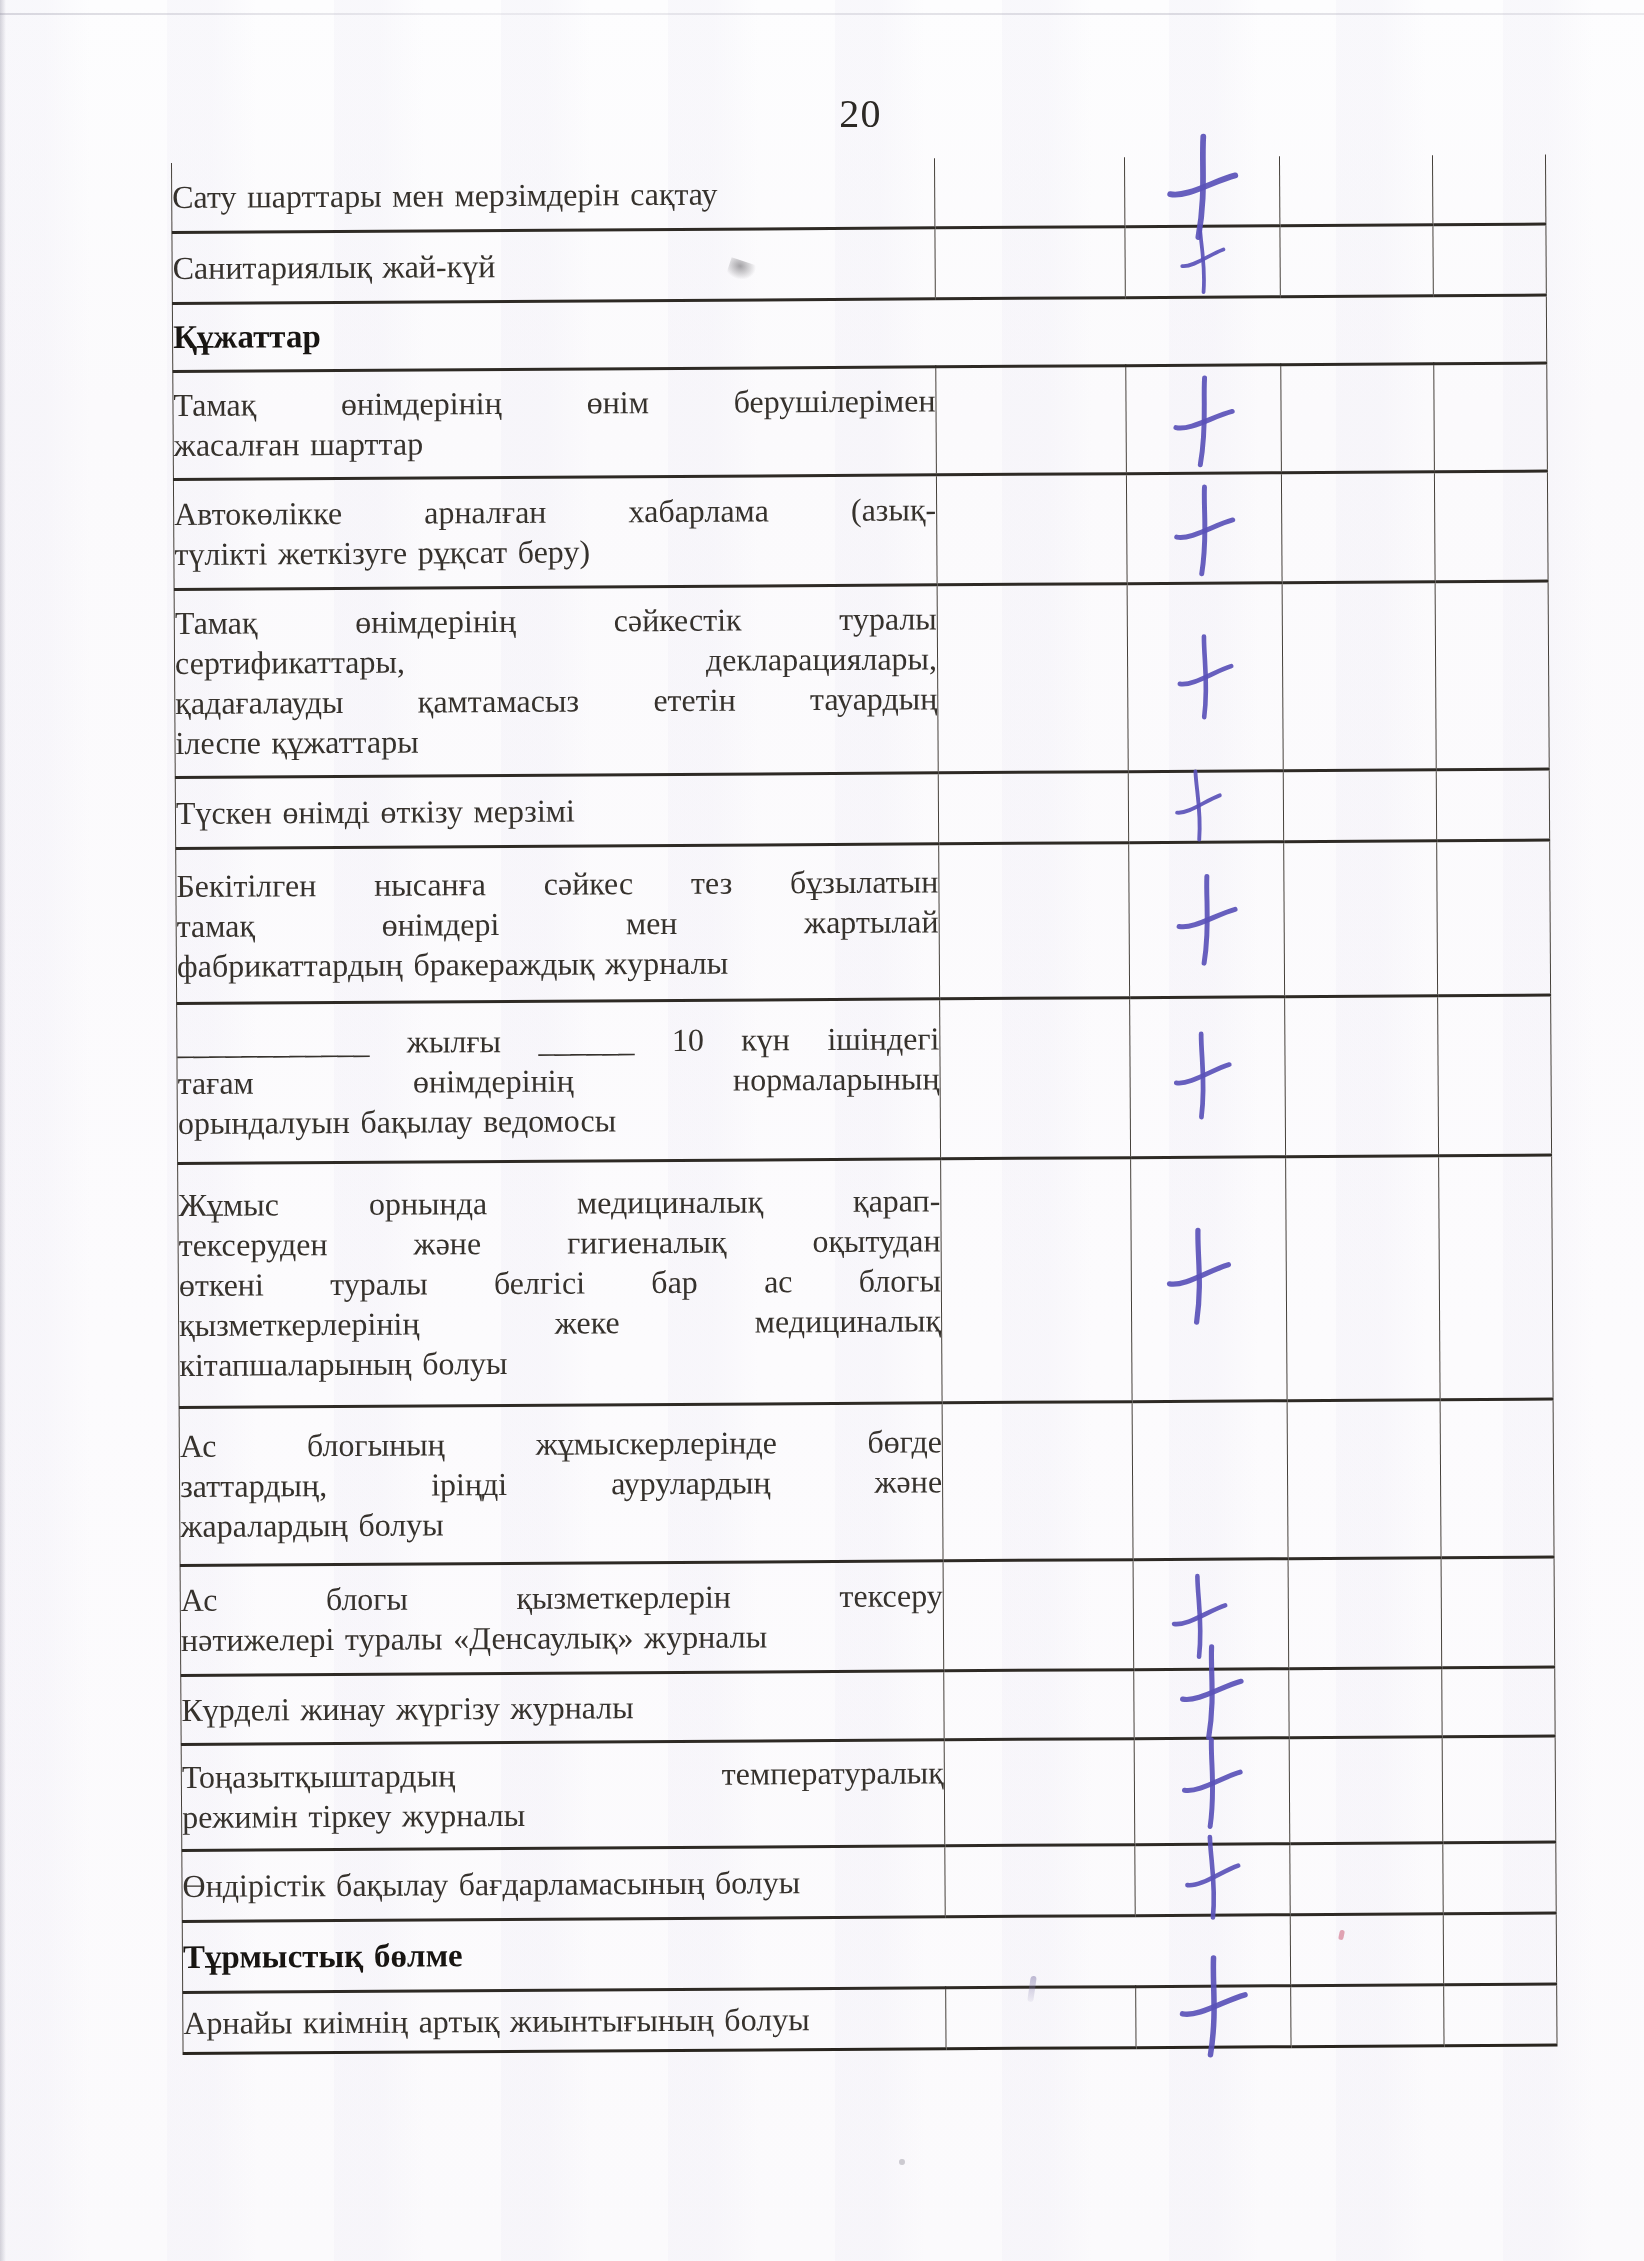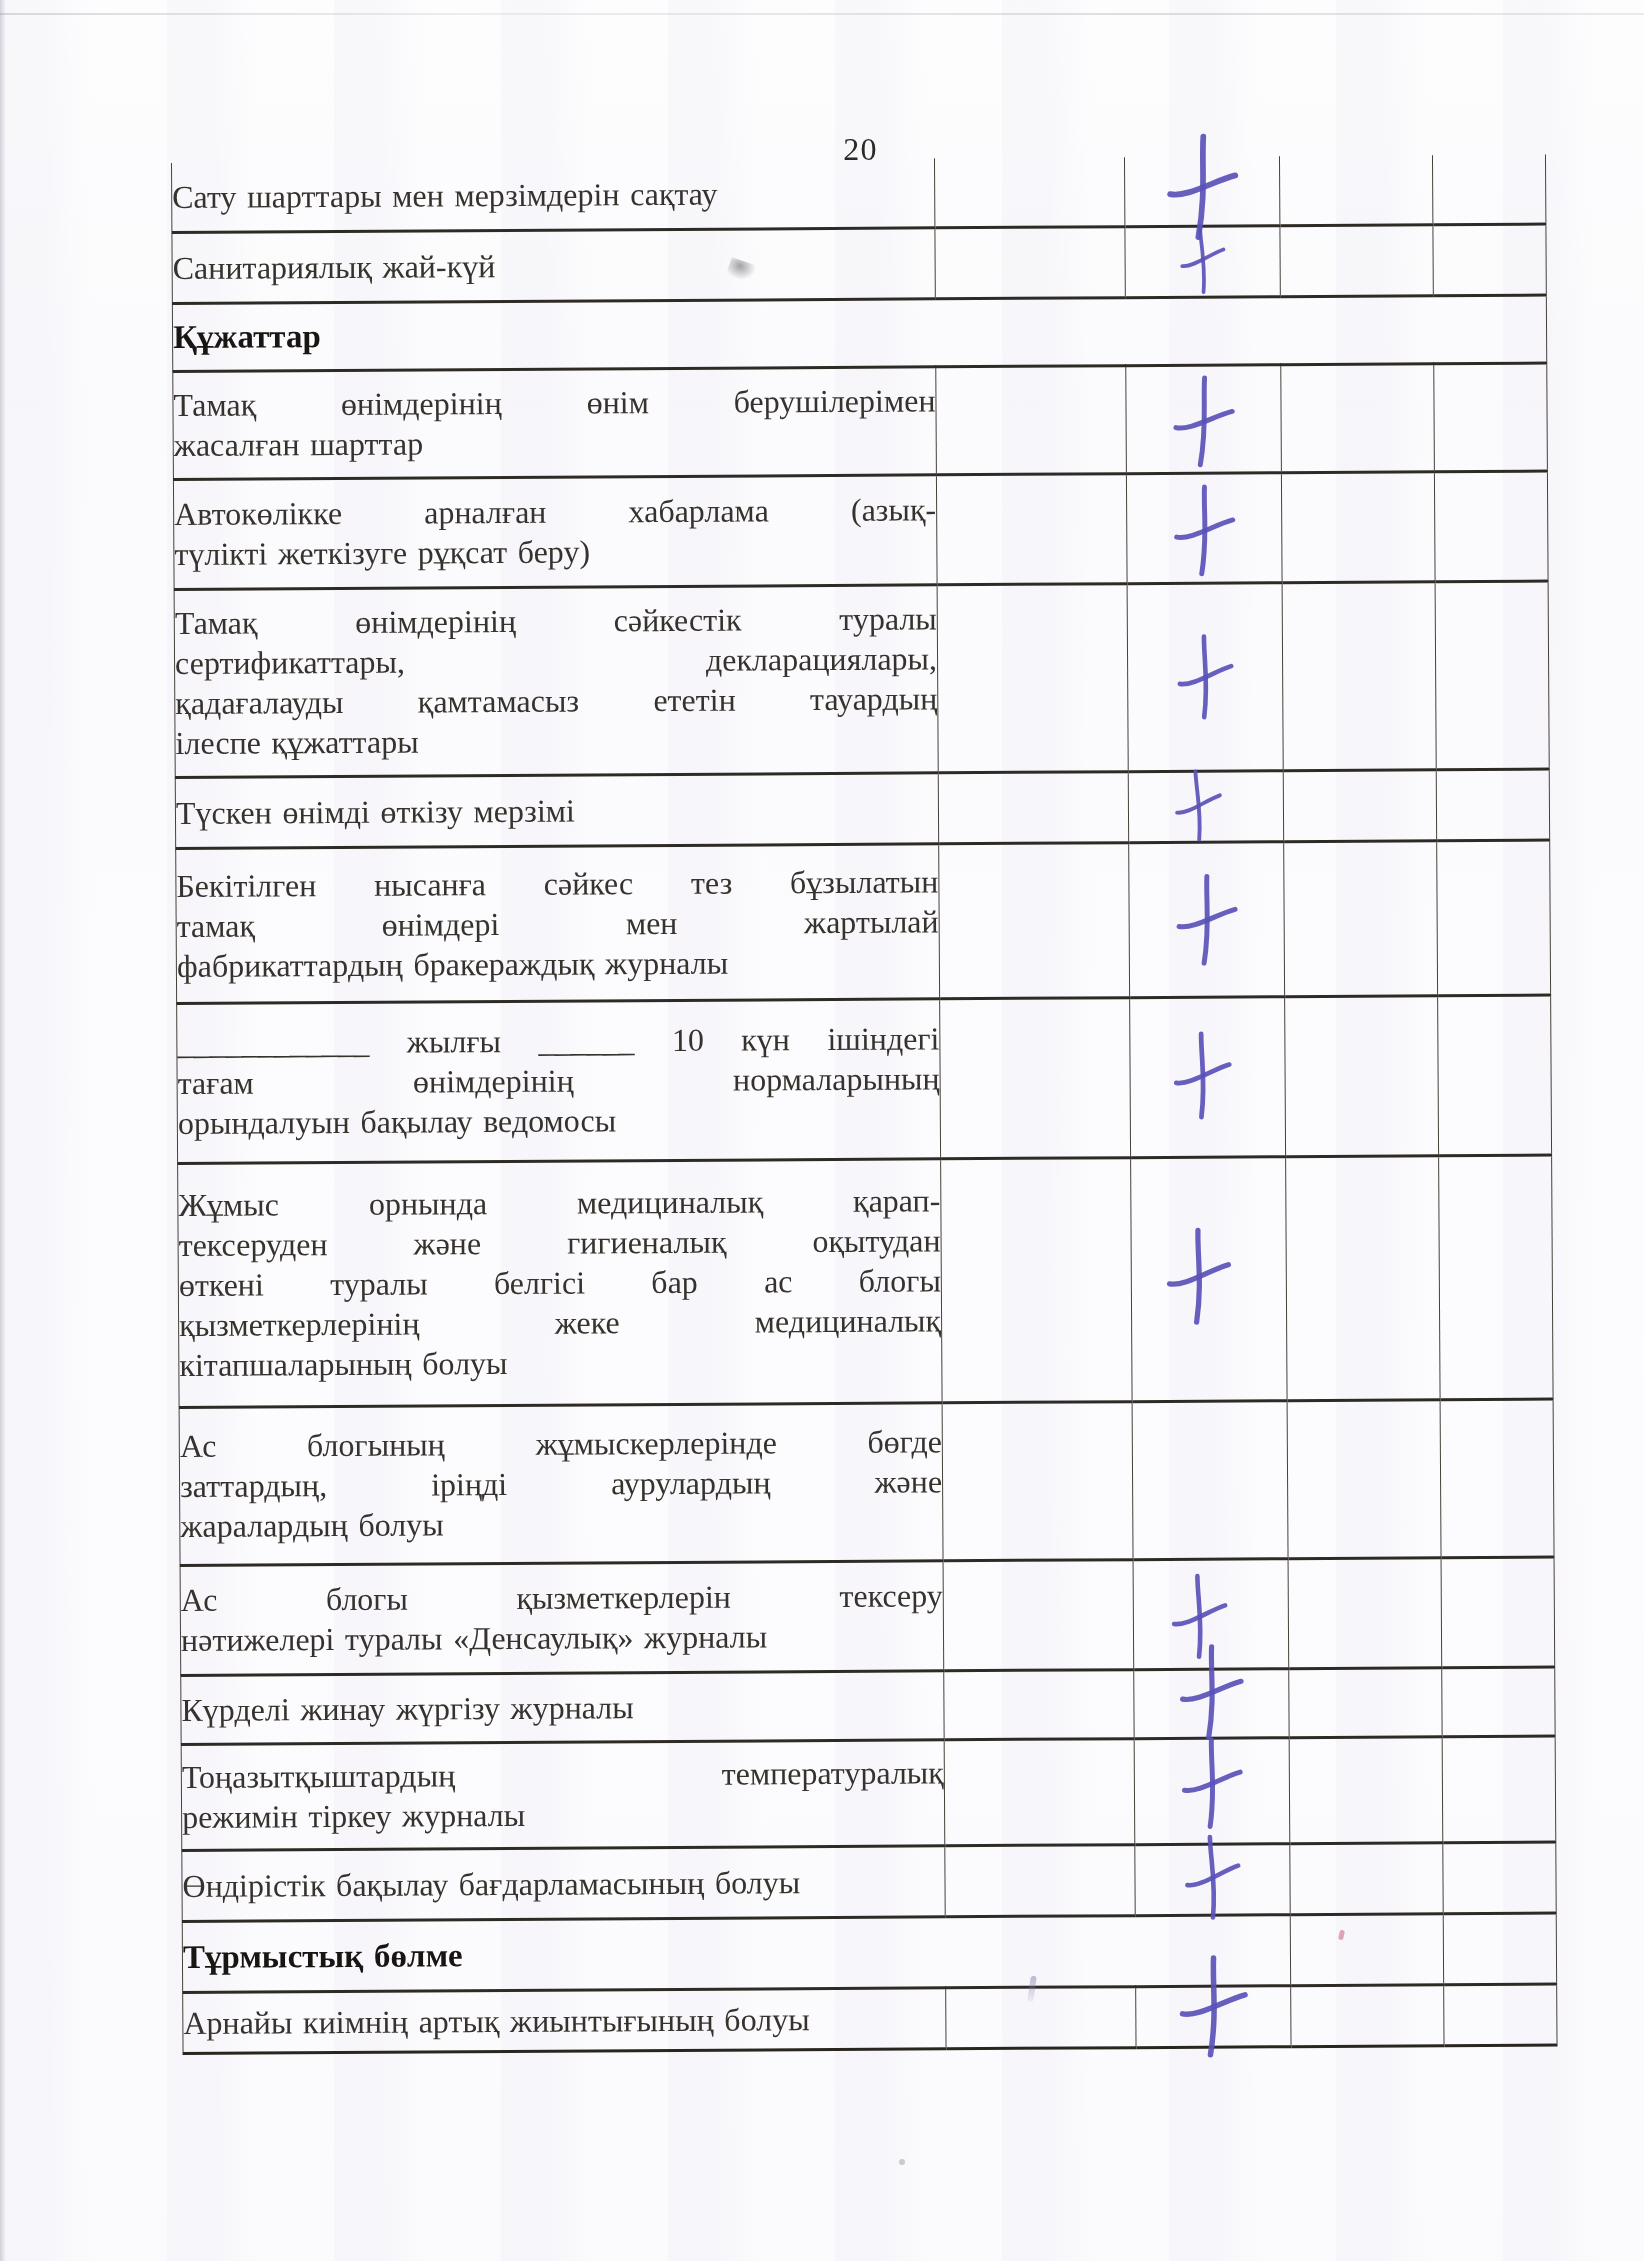--- a/index.html
+++ b/index.html
@@ -19,21 +19,21 @@
     position:absolute;left:0;top:13px;width:100%;height:1.9px;
     background:linear-gradient(90deg, rgba(150,148,165,.55), rgba(150,148,165,.25) 30%, rgba(150,148,165,.5) 70%, rgba(150,148,165,.3));
     opacity:.6;
   }
   .scan-leftedge{
     position:absolute;left:0;top:0;width:6.4px;height:100%;
     background:linear-gradient(90deg, rgba(140,138,155,.35), rgba(255,255,255,0));
   }
   .page-number{
     position:absolute;left:809px;top:90px;width:103px;
-    text-align:center;font-size:32px;color:#2c2925;letter-spacing:1.3px;margin-top:41px;
+    text-align:center;font-size:40px;color:#2c2925;letter-spacing:1.3px;
   }
   
   table.checklist{
     position:absolute;left:171px;top:163px;width:1373px;
     border-collapse:collapse;table-layout:fixed;
     transform:rotate(-0.35deg);transform-origin:top left;
   }
   table.checklist td{
     border-left:1.9px solid #46413b;
     border-right:1.9px solid #46413b;

